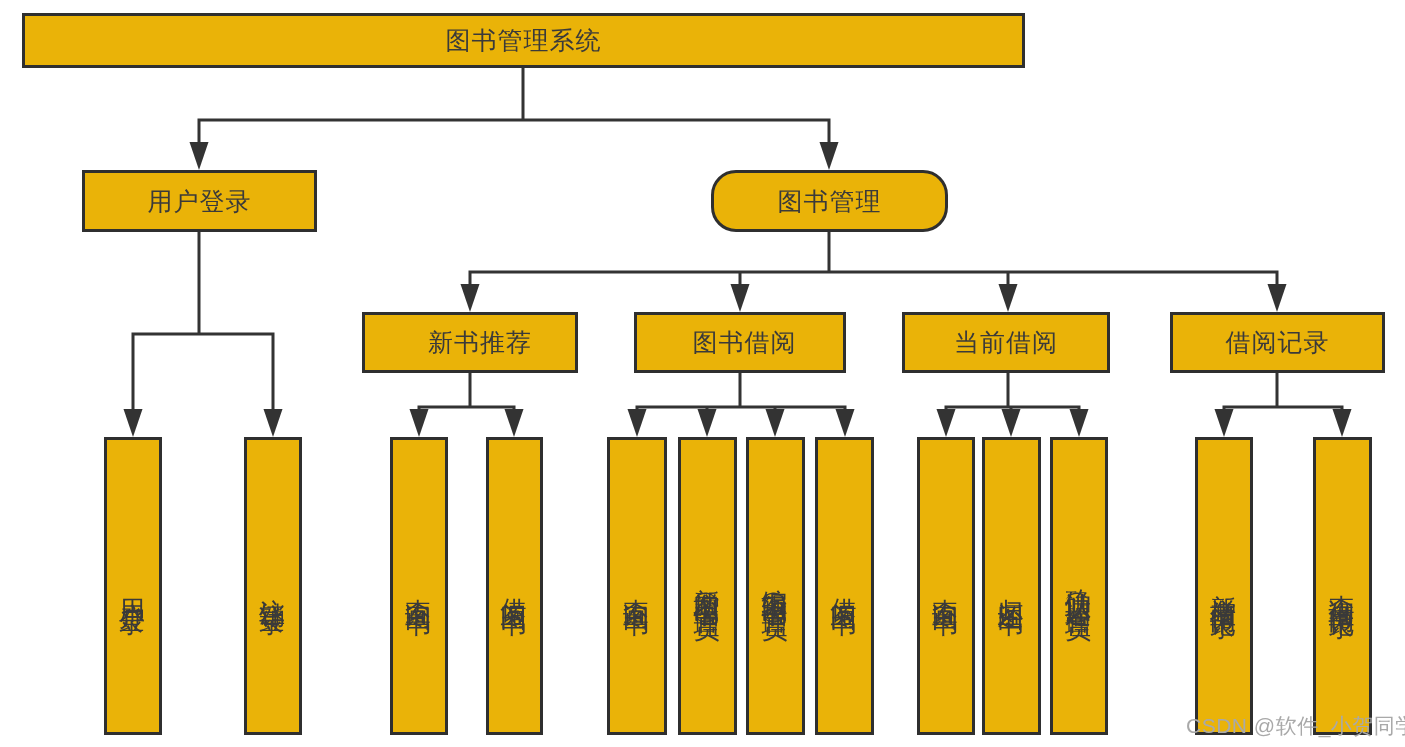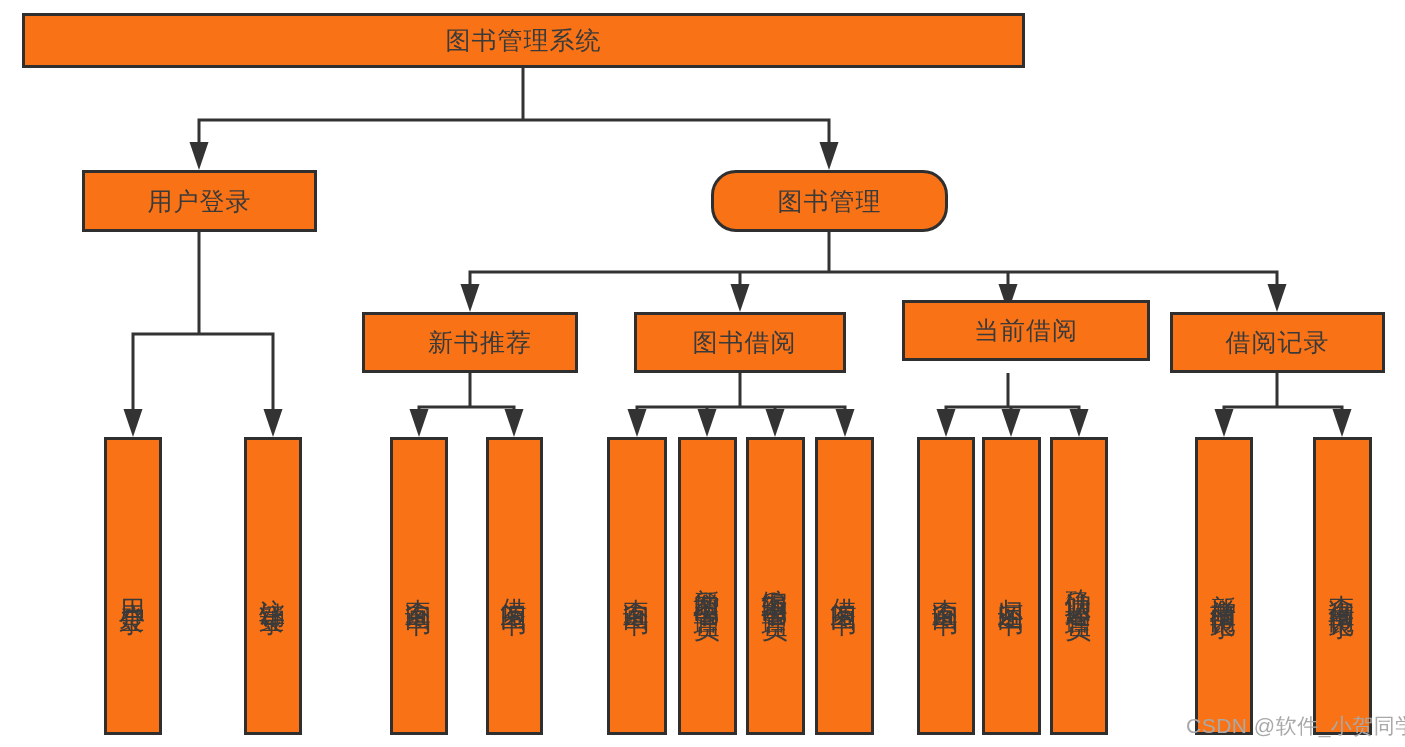--- a/index.html
+++ b/index.html
@@ -15,21 +15,21 @@
   svg.lines {
     position: absolute;
     left: 0; top: 0;
     width: 1405px; height: 747px;
     z-index: 1;
   }
   .box {
     position: absolute;
     box-sizing: border-box;
     border: 3px solid #2f2f2f;
-    background: #f97316;
+    background: #eab308;
     display: flex;
     align-items: center;
     justify-content: center;
     z-index: 2;
     white-space: nowrap;
   }
   .h { font-size: 25px; letter-spacing: 1px; }
   .v {
     writing-mode: vertical-lr;
     text-orientation: mixed;
@@ -106,21 +106,21 @@
     <use href="#ah" x="1342" y="437"></use>
   </svg>
 
   <div class="box h" style="left:22px; top:13px; width:1003px; height:55px;">图书管理系统</div>
 
   <div class="box h" style="left:82px; top:170px; width:235px; height:62px;">用户登录</div>
   <div class="box h" style="left:711px; top:170px; width:237px; height:62px;border-radius:25px;">图书管理</div>
 
   <div class="box h" style="left:362px; top:312px; width:216px; height:61px;padding-left:20px;">新书推荐</div>
   <div class="box h" style="left:634px; top:312px; width:212px; height:61px;padding-left:9px;">图书借阅</div>
-  <div class="box h" style="left:902px; top:300px; width:248px; height:61px;">当前借阅</div>
+  <div class="box h" style="left:902px; top:312px; width:208px; height:61px;">当前借阅</div>
   <div class="box h" style="left:1170px; top:312px; width:215px; height:61px;">借阅记录</div>
 
   <div class="box v" style="left:104px; top:437px; width:58px; height:298px;">用户登录</div>
   <div class="box v" style="left:244px; top:437px; width:58px; height:298px;">注销登录</div>
 
   <div class="box v" style="left:390px; top:437px; width:58px; height:298px;">查询图书</div>
   <div class="box v" style="left:486px; top:437px; width:57px; height:298px;">借阅图书</div>
 
   <div class="box v" style="left:607px; top:437px; width:60px; height:298px;">查询图书</div>
   <div class="box v" style="left:678px; top:437px; width:59px; height:298px;">新增图书（管理员）</div>

